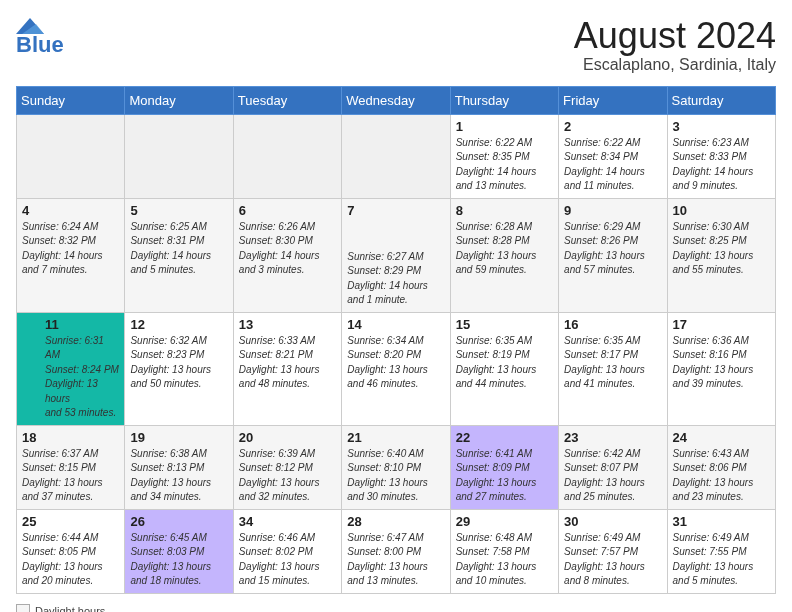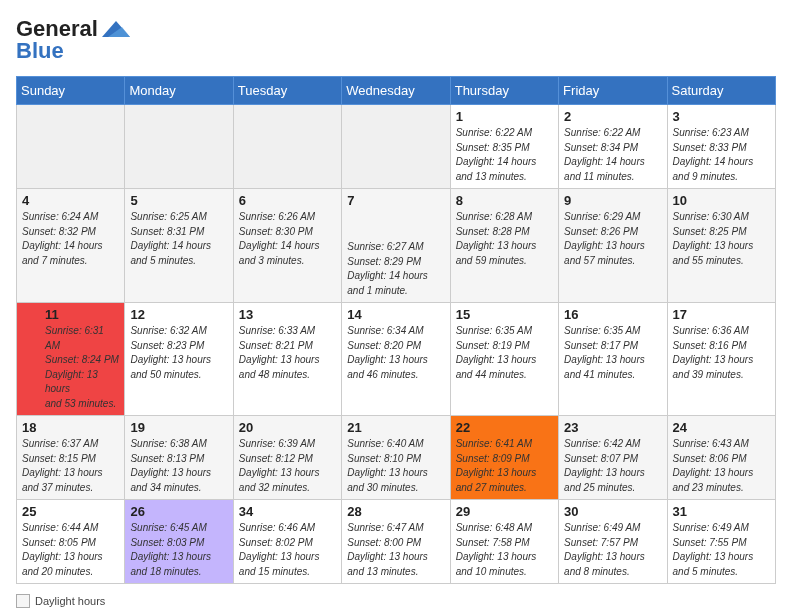--- a/index.html
+++ b/index.html
@@ -101,27 +101,30 @@
       border: 1px solid #aaa;
     }
     .legend-box.odd { background: #f5f5f5; }
   </style>
 </head>
 <body>
 
 <div class="header">
   <div class="logo">
     <div class="logo-row">
-      <span style="font-size:22px;font-weight:bold;color:#222;">General</span>
       <svg width="28" height="20" viewBox="0 0 28 20">
         <polygon points="0,18 14,2 28,18" fill="#3472c0"></polygon>
         <polygon points="6,18 20,8 28,18" fill="#5a9fe0" opacity="0.7"></polygon>
       </svg>
     </div>
     <span style="font-size:22px;font-weight:bold;color:#3472c0;margin-top:-4px;">Blue</span>
+  </div>
+  <div class="title-block">
+    <div class="month-year">August 2024</div>
+    <div class="location">Escalaplano, Sardinia, Italy</div>
   </div>
 </div>
 
 <table class="calendar">
   <thead>
     <tr>
     <th>Sunday</th>
         <th>Monday</th>
         <th>Tuesday</th>
         <th>Wednesday</th>
@@ -203,21 +206,21 @@
         </td>
         <td style="background: rgb(245, 245, 245);">
           <span class="day-num">10</span>
           <div class="day-info" style="white-space: pre-line;">Sunrise: 6:30 AM
 Sunset: 8:25 PM
 Daylight: 13 hours
 and 55 minutes.</div>
         </td>
       </tr>
       <tr>
-        <td style="background: #ef4444; padding-left: 28px;">
+        <td style="background: #14b8a6; padding-left: 28px;">
           <span class="day-num">11</span>
           <div class="day-info" style="white-space: pre-line;">Sunrise: 6:31 AM
 Sunset: 8:24 PM
 Daylight: 13 hours
 and 53 minutes.</div>
         </td>
         <td style="background: rgb(255, 255, 255);">
           <span class="day-num">12</span>
           <div class="day-info" style="white-space: pre-line;">Sunrise: 6:32 AM
 Sunset: 8:23 PM
@@ -282,21 +285,21 @@
 Daylight: 13 hours
 and 32 minutes.</div>
         </td>
         <td style="background: rgb(245, 245, 245);">
           <span class="day-num">21</span>
           <div class="day-info" style="white-space: pre-line;">Sunrise: 6:40 AM
 Sunset: 8:10 PM
 Daylight: 13 hours
 and 30 minutes.</div>
         </td>
-        <td style="background: #f97316; margin-left: 32px;">
+        <td style="background: #c4b5fd; margin-left: 32px;">
           <span class="day-num">22</span>
           <div class="day-info" style="white-space: pre-line;">Sunrise: 6:41 AM
 Sunset: 8:09 PM
 Daylight: 13 hours
 and 27 minutes.</div>
         </td>
         <td style="background: rgb(245, 245, 245);">
           <span class="day-num">23</span>
           <div class="day-info" style="white-space: pre-line;">Sunrise: 6:42 AM
 Sunset: 8:07 PM

